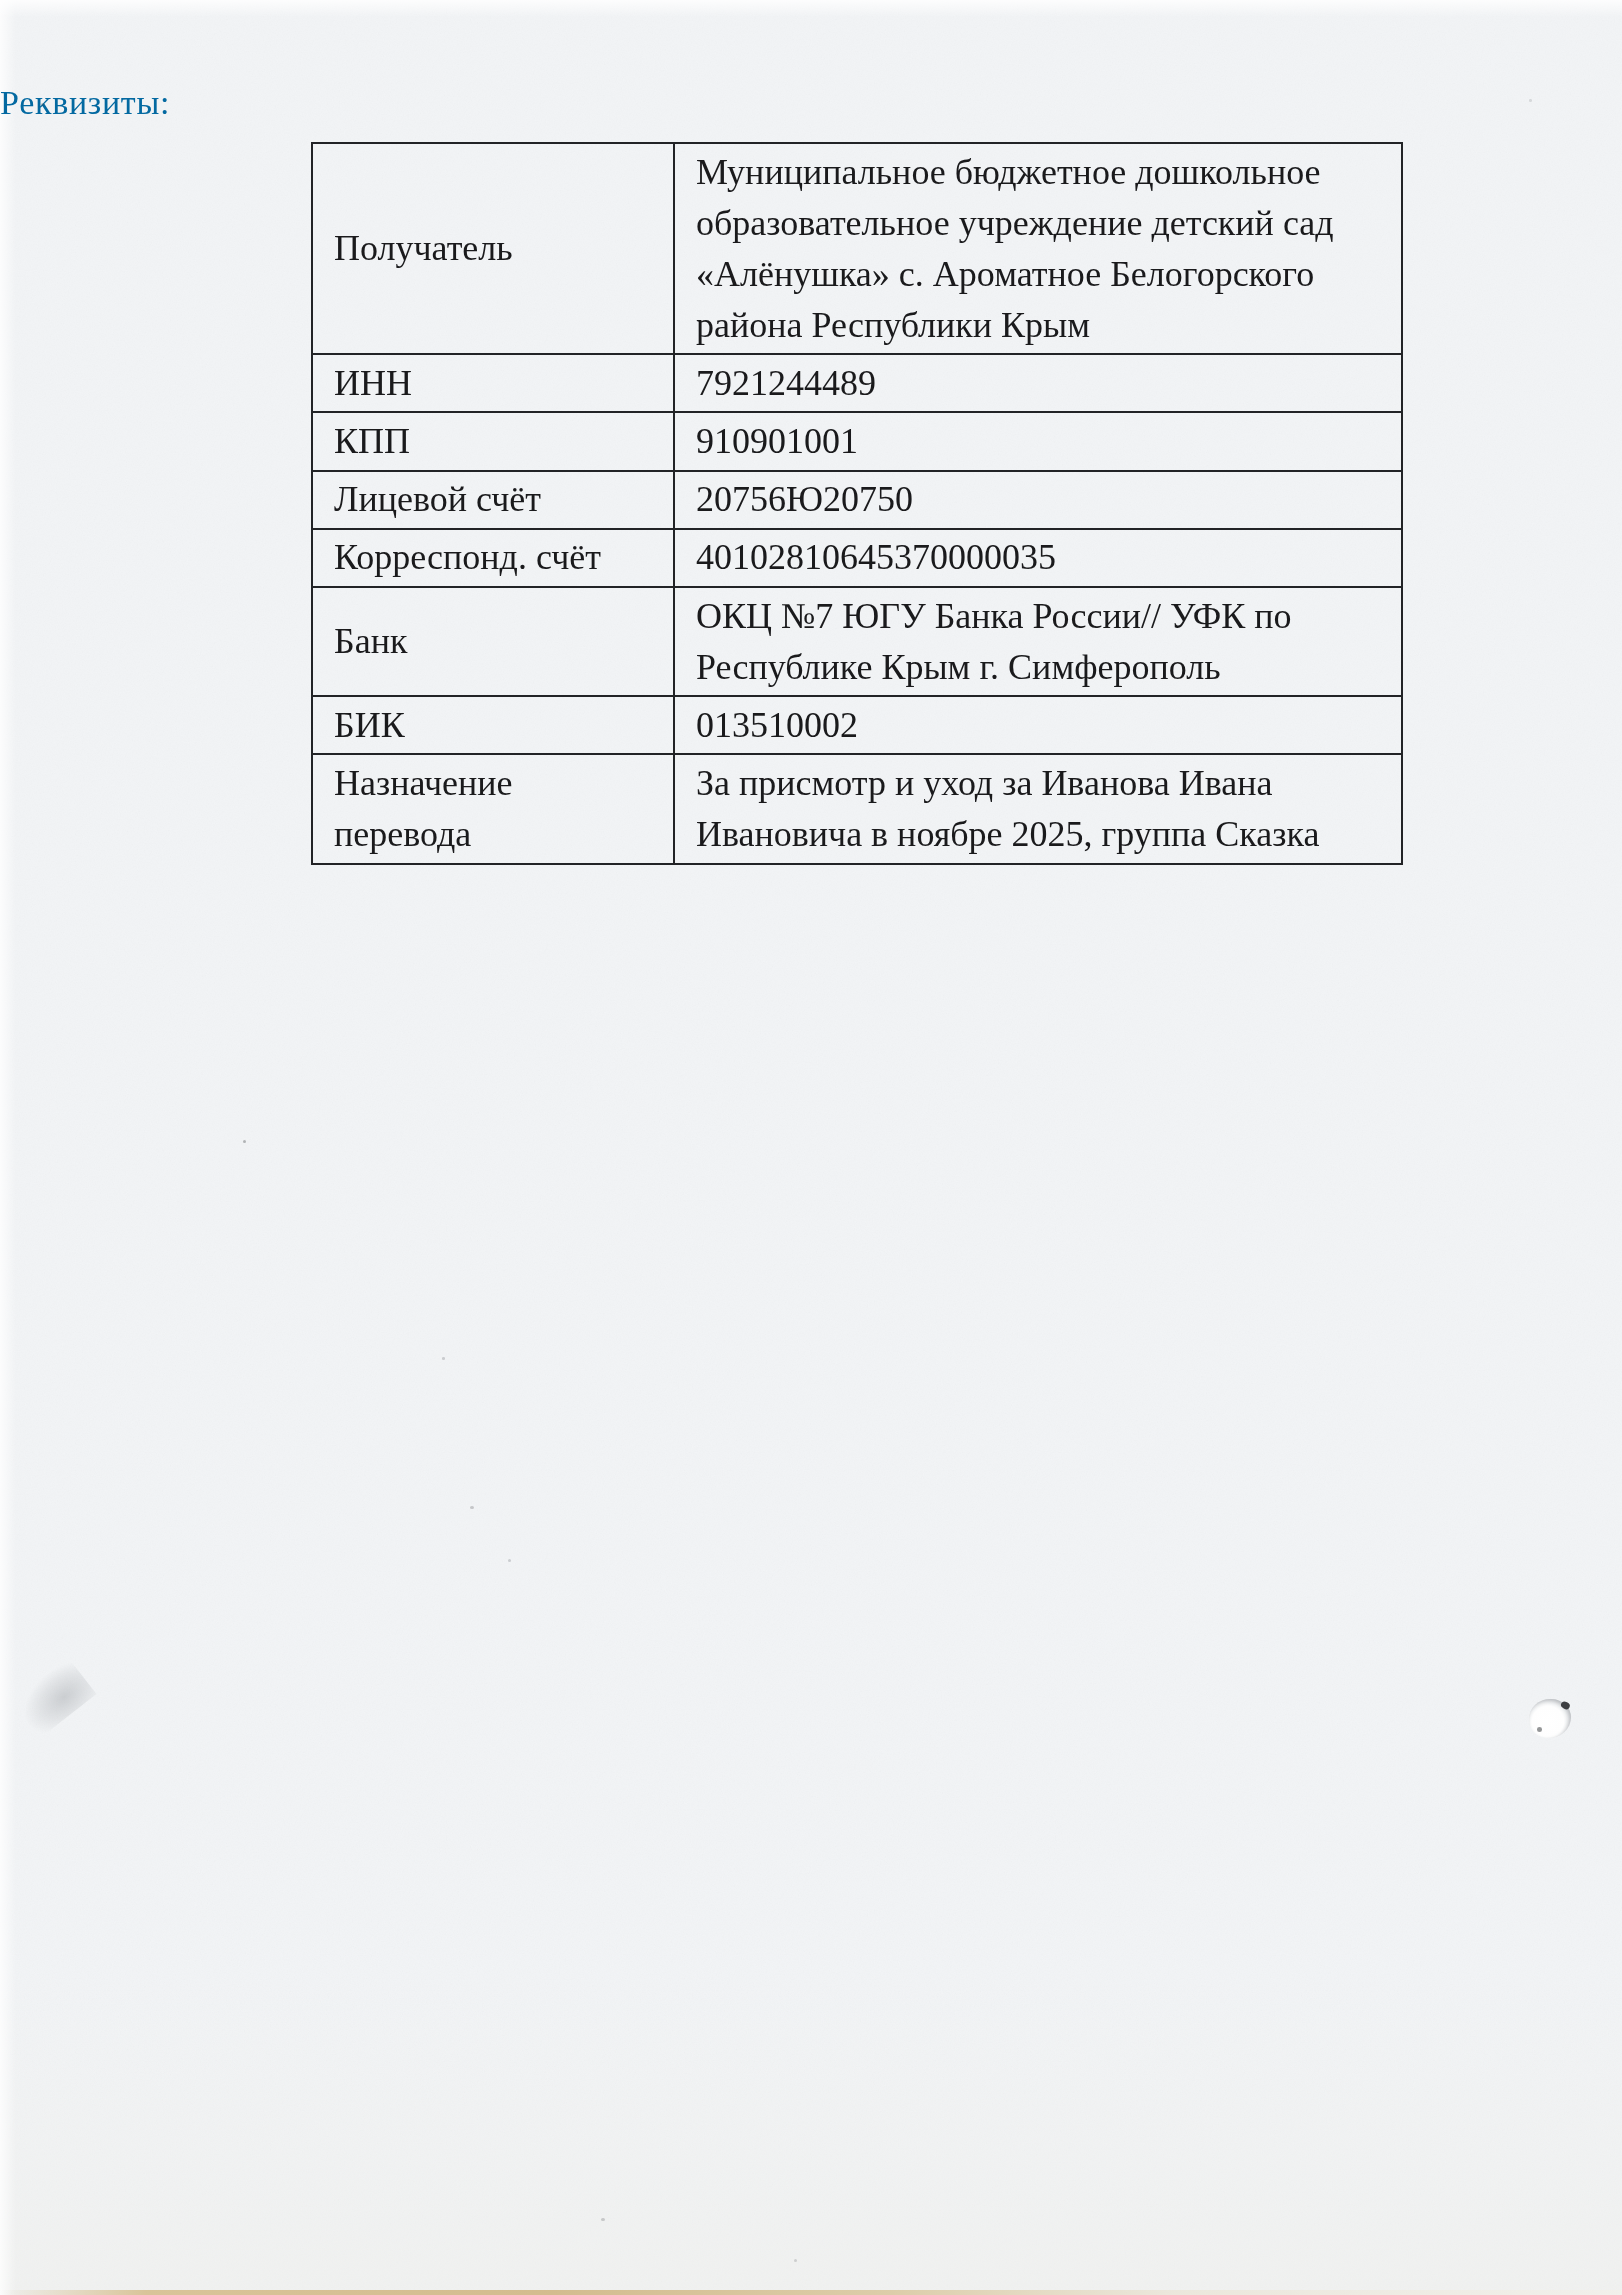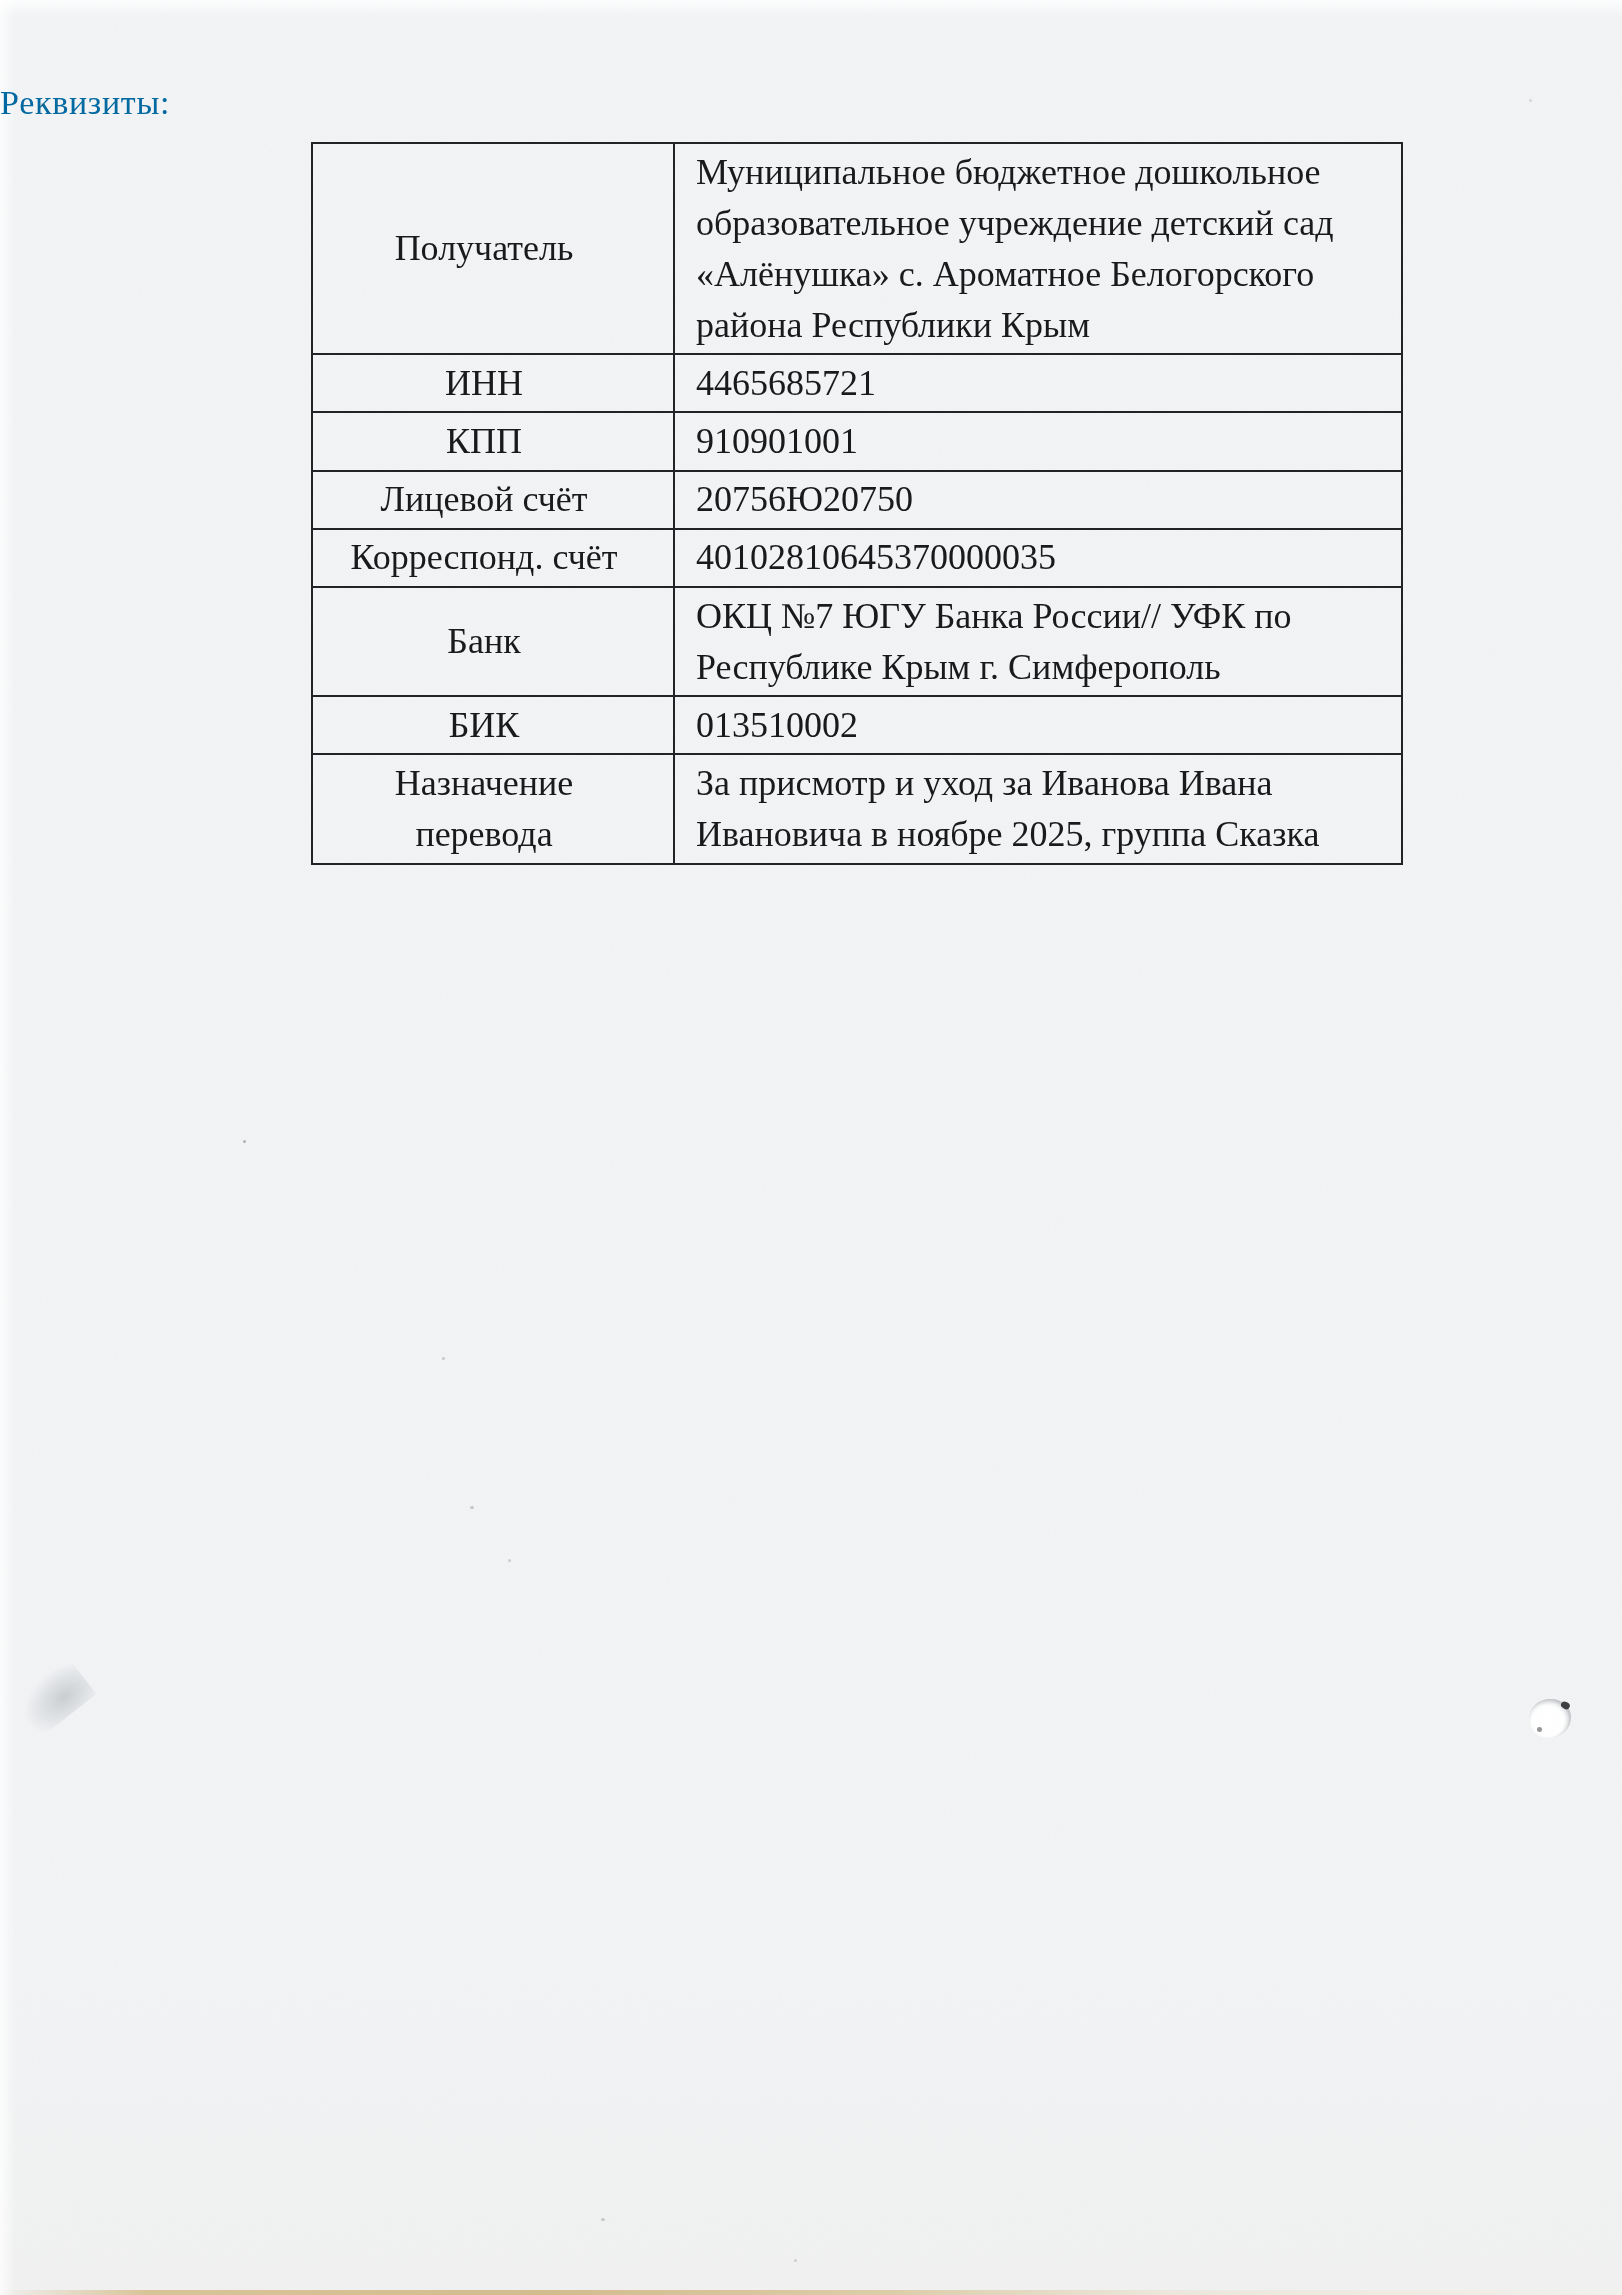--- a/index.html
+++ b/index.html
@@ -56,21 +56,21 @@
   .req-table col.c-label { width: 362px; }
   .req-table col.c-value { width: 728px; }
   .req-table td {
     border: 2px solid #222326;
     vertical-align: middle;
     padding: 2.6px 19.6px 2.6px 21px;
     line-height: 51px;
     overflow: hidden;
   }
   .req-table { border: 2.6px solid #222326; }
-  .req-table td.label-cell { padding-right: 39px; text-align: center; }
+  .req-table td.label-cell { padding-right: 39px; }
   .r-std   { height: 44px;  }
   .r-four  { height: 177px; }
   .r-two-a { height: 90px; }
   .r-two-b { height: 92px; font-family: Liberation Serif, serif; }
 
   
   .artifact { position: absolute; pointer-events: none; }
   .blob {
     left: 1529px;
     top: 1699px;
@@ -139,21 +139,21 @@
       <col class="c-label">
       <col class="c-value">
     </colgroup>
   <tbody>
     <tr class="r-four">
       <td class="label-cell">Получатель</td>
       <td class="value-cell">Муниципальное бюджетное дошкольное образовательное учреждение детский сад «Алёнушка» с. Ароматное Белогорского района Республики Крым</td>
     </tr>
     <tr class="r-std">
       <td class="label-cell">ИНН</td>
-      <td class="value-cell">4465685721</td>
+      <td class="value-cell">7921244489</td>
     </tr>
     <tr class="r-std">
       <td class="label-cell">КПП</td>
       <td class="value-cell">910901001</td>
     </tr>
     <tr class="r-std">
       <td class="label-cell">Лицевой счёт</td>
       <td class="value-cell">20756Ю20750</td>
     </tr>
     <tr class="r-std">

